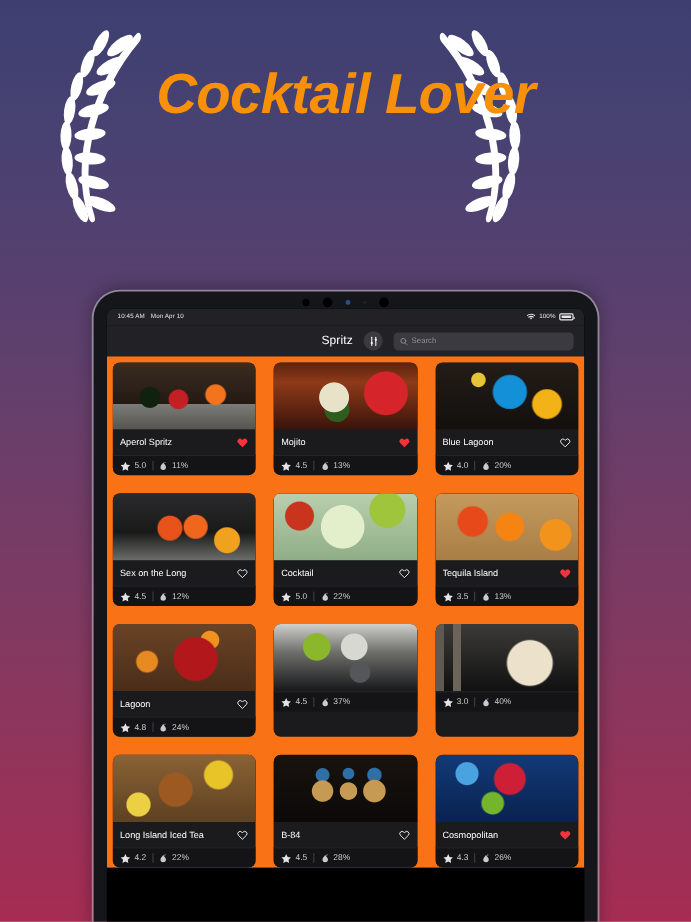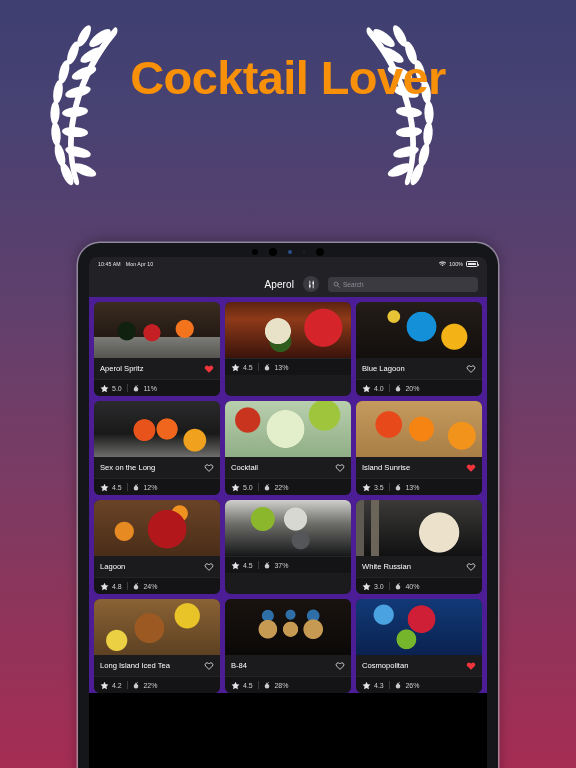--- a/index.html
+++ b/index.html
@@ -7,21 +7,21 @@
   body {
     font-family:"Liberation Sans", sans-serif;
     background:linear-gradient(180deg,
       #3e3f71 0%, #474272 14%, #54406f 28%,
       #63406c 42%, #733c66 56%, #833960 70%,
       #943359 84%, #a62d54 100%);
     position:relative;
   }
 
   
-  .hero { position:absolute; top:0; left:0; width:484px; height:240px; }
+  .hero { position:absolute; top:0; left:0; width:484px; height:240px;font-style:italic; }
   .wreath { position:absolute; top:22px; width:96px; height:168px; }
   .wreath.left  { left:26px; }
   .wreath.right { right:26px; transform:scaleX(-1); }
   .wreath svg { width:100%; height:100%; display:block; }
 
   .hero-title {
     position:absolute; top:50px; left:0; width:576px;
     text-align:center; color:#f99009;
     font-size:47px; font-weight:bold; letter-spacing:-0.6px;
   }
@@ -99,22 +99,22 @@
   .search {
     width:150px; height:15px; background:#3a3a40; border-radius:4px;
     display:flex; align-items:center; gap:3px; padding:0 5px; flex:0 0 auto;
   }
   .search svg { width:7px; height:7px; display:block; flex:0 0 auto; }
   .search span { color:#8e8e95; font-size:6.5px; }
 
   
   .grid {
     padding:5px 5px 0 5px; display:grid;
-    grid-template-columns:repeat(3,1fr); gap:5px;
-    background:#4c1d95;
+    grid-template-columns:repeat(3,1fr); gap:15px;
+    background:#f97316;
   }
   .card {
     background:#1b1b1d; border-radius:6px; overflow:hidden;
     display:flex; flex-direction:column;
   }
   .thumb { height:56px; width:100%; position:relative; overflow:hidden; }
   .thumb .ph { position:absolute; inset:0; }
 
   .card-name {
     height:21px; display:flex; align-items:center;
@@ -223,21 +223,21 @@
           </svg>
         </span>
         <span>100%</span>
         <span class="battery">
             <i></i>
           </span>
       </div>
     </div>
 
     <div class="navbar">
-      <div class="nav-title">Aperol</div>
+      <div class="nav-title">Spritz</div>
 
       <div class="filter-btn">
         <svg viewBox="0 0 16 16" xmlns="http://www.w3.org/2000/svg" stroke="#ffffff" stroke-width="1.5" stroke-linecap="round" fill="none">
           <line x1="5" y1="2" x2="5" y2="14"></line>
           <line x1="11" y1="2" x2="11" y2="14"></line>
           <circle cx="5" cy="10.5" r="1.6" fill="#ffffff" stroke="none"></circle>
           <circle cx="11" cy="5.5" r="1.6" fill="#ffffff" stroke="none"></circle>
         </svg>
       </div>
 
@@ -283,20 +283,28 @@
               </span>
               <span>11%</span>
             </span>
           </div>
         </div>
         <div class="card">
           <div class="thumb">
             <div class="ph" style="background:linear-gradient(180deg,#5b2310 0%,#8e3a18 30%,#3a130c 100%)"></div>
     <div class="ph" style="background:radial-gradient(circle at 42% 52%,#e8e2c9 0 16%,transparent 17%),radial-gradient(circle at 78% 46%,#d6242b 0 18%,transparent 19%),radial-gradient(circle at 44% 70%,#2f5d1e 0 13%,transparent 14%)"></div>
           </div>
+          <div class="card-name">
+            <span class="nm">Mojito</span>
+            <span>
+              <svg class="heart" viewBox="0 0 20 20" xmlns="http://www.w3.org/2000/svg" fill="#f2353c">
+                <path d="M10 17.3 2.9 10.5a4.3 4.3 0 0 1 0-6.1 4.3 4.3 0 0 1 6.1 0l1 1 1-1a4.3 4.3 0 0 1 6.1 0 4.3 4.3 0 0 1 0 6.1Z"></path>
+              </svg>
+            </span>
+          </div>
           <div class="card-stats">
             <span class="stat">
               <span>
                 <svg viewBox="0 0 16 16" width="9" height="9" xmlns="http://www.w3.org/2000/svg" fill="#e4e4e8">
                   <path d="M8 1.3 10.1 5.7 15 6.4 11.5 9.8 12.3 14.7 8 12.4 3.7 14.7 4.5 9.8 1 6.4 5.9 5.7Z"></path>
                 </svg>
               </span>
               <span>4.5</span>
             </span>
             <span class="vdiv"></span>
@@ -412,21 +420,21 @@
               <span>22%</span>
             </span>
           </div>
         </div>
         <div class="card">
           <div class="thumb">
             <div class="ph" style="background:linear-gradient(180deg,#c59a5e 0%,#a87e46 100%)"></div>
     <div class="ph" style="background:radial-gradient(circle at 52% 50%,#f58413 0 17%,transparent 18%),radial-gradient(circle at 26% 42%,#e8491a 0 13%,transparent 14%),radial-gradient(circle at 84% 62%,#f2931c 0 12%,transparent 13%)"></div>
           </div>
           <div class="card-name">
-            <span class="nm">Island Sunrise</span>
+            <span class="nm">Tequila Island</span>
             <span>
               <svg class="heart" viewBox="0 0 20 20" xmlns="http://www.w3.org/2000/svg" fill="#f2353c">
                 <path d="M10 17.3 2.9 10.5a4.3 4.3 0 0 1 0-6.1 4.3 4.3 0 0 1 6.1 0l1 1 1-1a4.3 4.3 0 0 1 6.1 0 4.3 4.3 0 0 1 0 6.1Z"></path>
               </svg>
             </span>
           </div>
           <div class="card-stats">
             <span class="stat">
               <span>
                 <svg viewBox="0 0 16 16" width="9" height="9" xmlns="http://www.w3.org/2000/svg" fill="#e4e4e8">
@@ -504,28 +512,20 @@
                 </svg>
               </span>
               <span>37%</span>
             </span>
           </div>
         </div>
         <div class="card">
           <div class="thumb">
             <div class="ph" style="background:linear-gradient(180deg,#3b3a38 0%,#232322 56%,#111112 100%)"></div>
     <div class="ph" style="background:radial-gradient(circle at 66% 58%,#ece2cc 0 22%,transparent 23%),linear-gradient(90deg,#5e5a52 0 6%,transparent 6% 12%,#6b6459 12% 18%,transparent 18%)"></div>
-          </div>
-          <div class="card-name">
-            <span class="nm">White Russian</span>
-            <span>
-              <svg class="heart" viewBox="0 0 20 20" xmlns="http://www.w3.org/2000/svg" fill="none" stroke="#ffffff" stroke-width="1.5" stroke-linejoin="round">
-                <path d="M10 16.8 3.5 10.3a3.8 3.8 0 0 1 0-5.5 3.8 3.8 0 0 1 5.4 0l1.1 1.1 1.1-1.1a3.8 3.8 0 0 1 5.4 0 3.8 3.8 0 0 1 0 5.5Z"></path>
-              </svg>
-            </span>
           </div>
           <div class="card-stats">
             <span class="stat">
               <span>
                 <svg viewBox="0 0 16 16" width="9" height="9" xmlns="http://www.w3.org/2000/svg" fill="#e4e4e8">
                   <path d="M8 1.3 10.1 5.7 15 6.4 11.5 9.8 12.3 14.7 8 12.4 3.7 14.7 4.5 9.8 1 6.4 5.9 5.7Z"></path>
                 </svg>
               </span>
               <span>3.0</span>
             </span>

